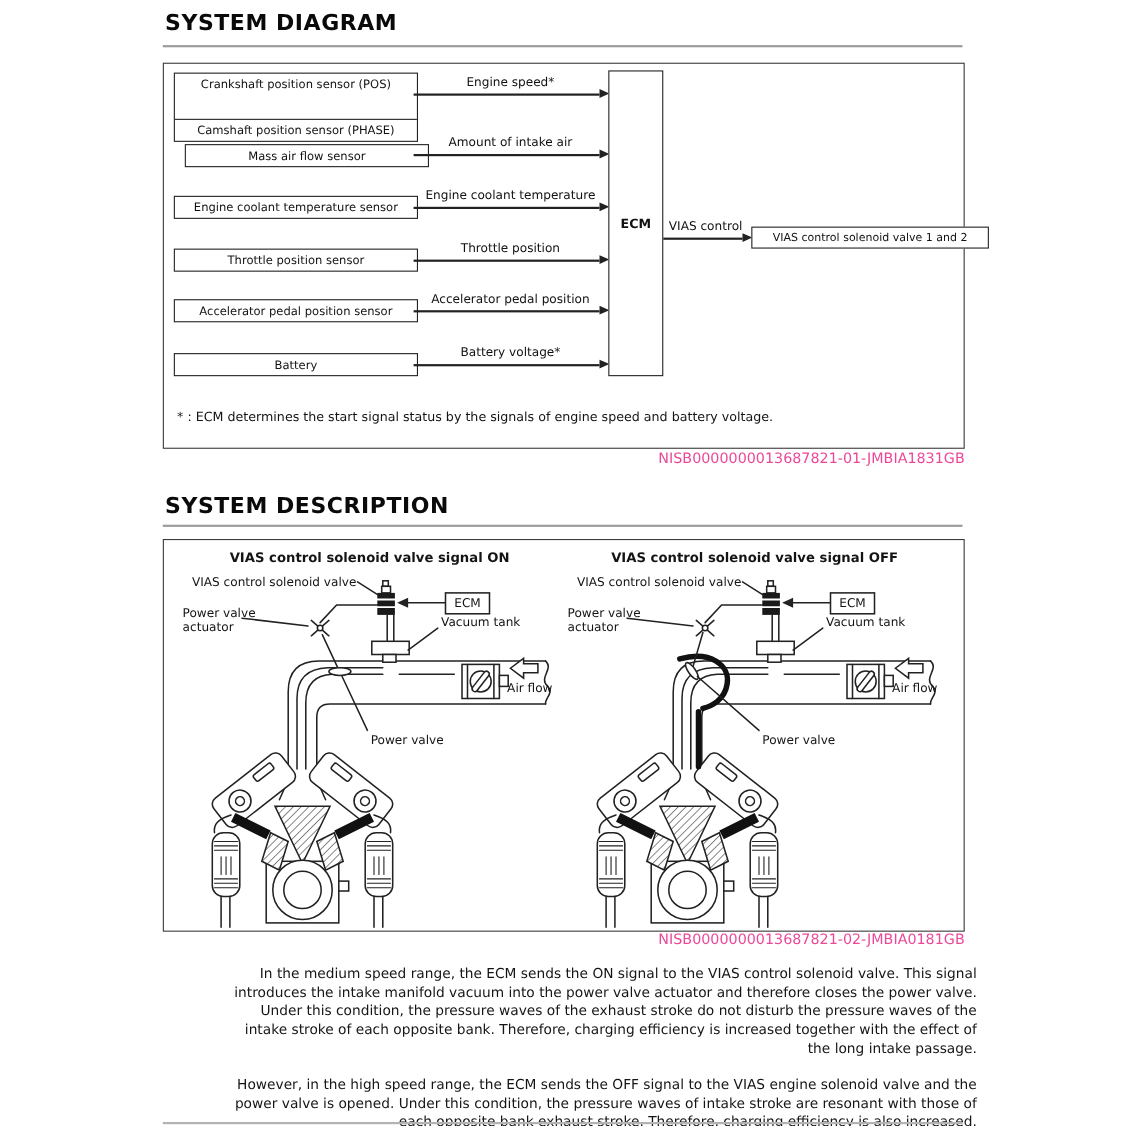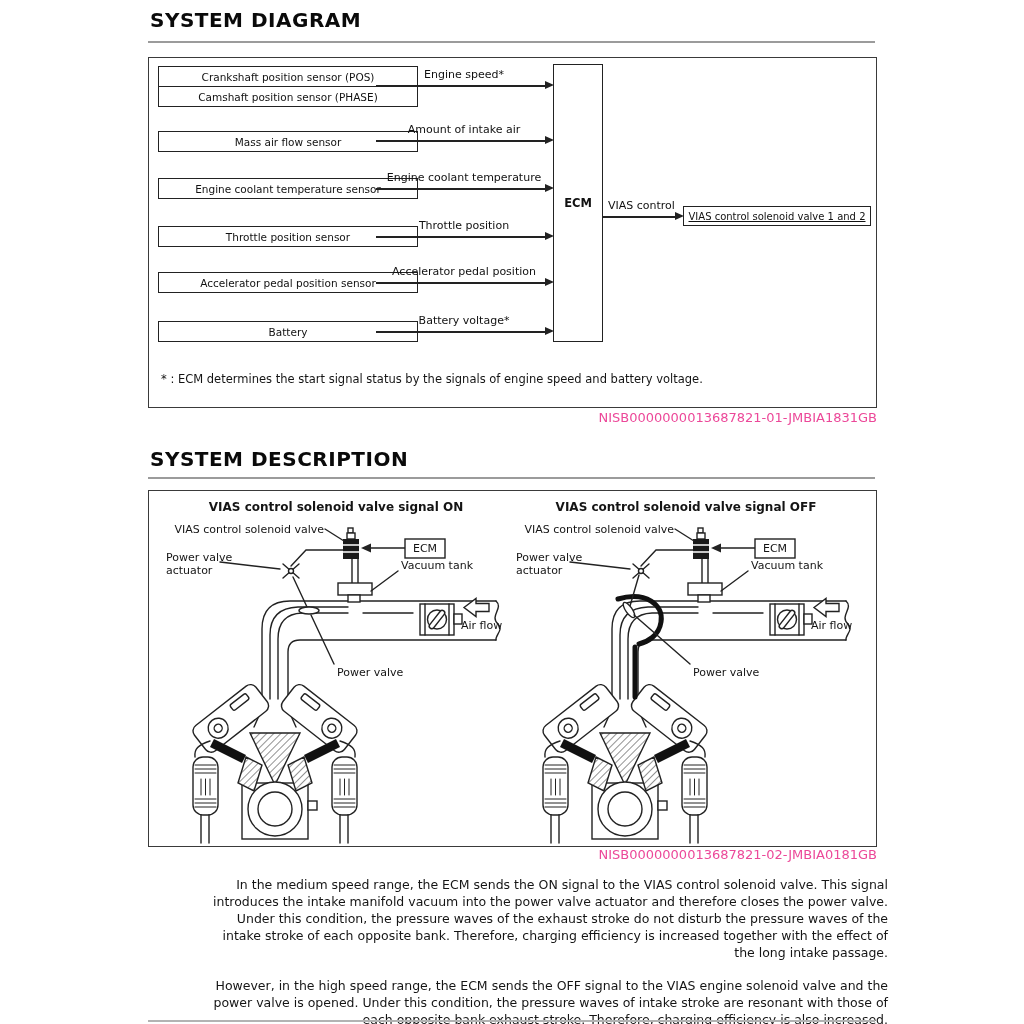--- a/index.html
+++ b/index.html
@@ -2,24 +2,24 @@
 <html><head>
 <meta charset="utf-8">
 <style>
   html,body{margin:0;padding:0;}
   body{width:1024px;height:1024px;background:#ffffff;position:relative;overflow:hidden;
        font-family:"DejaVu Sans","Liberation Sans",sans-serif;color:#111;}
   .abs{position:absolute;}
   .h1{font-size:20px;font-weight:700;letter-spacing:.5px;color:#0a0a0a;white-space:nowrap;}
   .hrule{height:2px;background:#9b9b9b;}
   .fig{border:1.5px solid #3a3a3a;background:#fff;}
-  .sbox{border:1.5px solid #222;width:260px;box-sizing:border-box;background:#fff;}
+  .sbox{border:1.5px solid #222;width:222px;box-sizing:border-box;background:#fff;}
   .cell{height:19px;display:flex;align-items:center;justify-content:center;
         font-size:10.5px;white-space:nowrap;}
-  .cell.div{border-top:1.5px solid #222;}
+  .cell.div{border-top:1.5px solid #222;margin-top:22px;}
   .aline{height:1.5px;background:#222;}
   .atri{width:0;height:0;border-top:4.5px solid transparent;border-bottom:4.5px solid transparent;
         border-left:9px solid #222;}
   .alabel{font-size:11px;white-space:nowrap;transform:translateX(-50%);}
   .ecmbox{border:1.5px solid #222;display:flex;align-items:center;justify-content:center;
           font-size:11.5px;font-weight:700;box-sizing:border-box;background:#fff;}
   .viasbox{border:1.5px solid #222;display:flex;align-items:center;justify-content:center;
            font-size:10px;white-space:nowrap;box-sizing:border-box;background:#fff;}
   .small{font-size:11px;white-space:nowrap;}
   .foot{font-size:11.5px;white-space:nowrap;color:#141414;}
@@ -35,21 +35,21 @@
 
 <div class="abs h1" style="left:150px;top:8px;">SYSTEM DIAGRAM</div>
 <div class="abs hrule" style="left:148px;top:41px;width:727px;"></div>
 
 <div class="abs fig" style="left:148px;top:57px;width:727px;height:349px;">
 
   <div class="abs sbox" style="left:9px;top:8px;">
     <div class="cell">Crankshaft position sensor (POS)</div>
     <div class="cell div">Camshaft position sensor (PHASE)</div>
   </div>
-  <div class="abs sbox" style="left:9px;top:73px;">
+  <div class="abs sbox" style="left:19px;top:73px;">
     <div class="cell">Mass air flow sensor</div>
   </div>
   <div class="abs sbox" style="left:9px;top:120px;">
     <div class="cell">Engine coolant temperature sensor</div>
   </div>
   <div class="abs sbox" style="left:9px;top:168px;">
     <div class="cell">Throttle position sensor</div>
   </div>
   <div class="abs sbox" style="left:9px;top:214px;">
     <div class="cell">Accelerator pedal position sensor</div>
@@ -80,21 +80,21 @@
 
   <div class="abs aline" style="left:227px;top:273px;width:169px;"></div>
   <div class="abs atri" style="left:396px;top:269px;"></div>
   <div class="abs alabel" style="left:315px;top:256px;">Battery voltage*</div>
 
   <div class="abs ecmbox" style="left:404px;top:6px;width:50px;height:278px;">ECM</div>
 
   <div class="abs small" style="left:459px;top:141px;">VIAS control</div>
   <div class="abs aline" style="left:454px;top:158px;width:72px;"></div>
   <div class="abs atri" style="left:526px;top:154px;"></div>
-  <div class="abs viasbox" style="left:534px;top:148px;width:188px;height:20px;text-decoration:underline;">VIAS control solenoid valve 1 and 2</div>
+  <div class="abs viasbox" style="left:534px;top:148px;width:216px;height:20px;">VIAS control solenoid valve 1 and 2</div>
 
   <div class="abs foot" style="left:12px;top:314px;">* : ECM determines the start signal status by the signals of engine speed and battery voltage.</div>
 </div>
 
 <div class="abs ref" style="right:147px;top:410px;">NISB0000000013687821-01-JMBIA1831GB</div>
 
 <div class="abs h1" style="left:150px;top:447px;">SYSTEM DESCRIPTION</div>
 <div class="abs hrule" style="left:148px;top:477px;width:727px;"></div>
 
 <div class="abs fig" style="left:148px;top:490px;width:727px;height:355px;">

